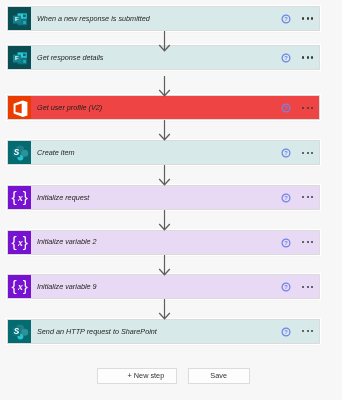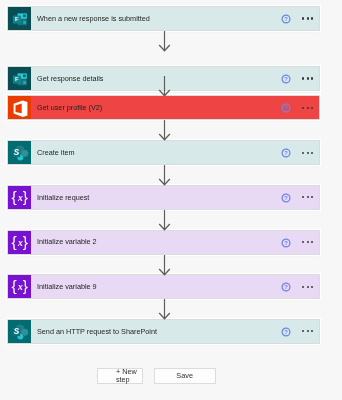--- a/index.html
+++ b/index.html
@@ -13,39 +13,39 @@
   .card{
     position:absolute;left:8px;width:311px;height:23px;
     display:flex;align-items:center;
     box-shadow:0 0 0 0.9px rgba(0,0,0,.16), 0 0 0 2.0px #ffffff,
                0 1.4px 2.4px rgba(0,0,0,.10);
   }
   .icon{width:23px;height:23px;flex:0 0 23px;}
   .icon svg{display:block;width:23px;height:23px;}
   .title{
     font-size:7.25px;color:#201f1e;margin-left:6px;
-    white-space:nowrap;line-height:1;
+    white-space:nowrap;line-height:1;font-style:italic;
   }
   .spacer{flex:1 1 auto;}
   .help{flex:0 0 10px;width:10px;height:10px;position:relative;top:0.6px;left:1.5px;}
   .help svg{display:block;width:10px;height:10px;}
   .ellipsis{flex:0 0 11.2px;width:11.2px;height:10px;display:flex;align-items:center;
             justify-content:space-between;margin-left:12.4px;margin-right:5.8px;}
   .ellipsis i{width:2.1px;height:2.1px;border-radius:50%;background:#3b3a39;display:block;}
 
   .arrow{position:absolute;left:0;width:342px;height:22px;z-index:5;}
   .arrow svg{display:block;width:342px;height:22px;}
 
   .btnrow{position:absolute;left:96.9px;top:367.5px;display:flex;}
   .btn{
     height:16px;border:1px solid #dcdcdc;background:#fdfdfd;
     font-size:7.3px;color:#323130;display:flex;align-items:center;justify-content:center;
     box-sizing:border-box;line-height:1;
   }
-  .btn.newstep{width:46px;padding-left:18px;}
+  .btn.newstep{width:80px;padding-left:18px;}
   .btn.save{width:61.8px;margin-left:10.9px;text-align:right;}
 </style>
 </head>
 <body>
 
 <div class="canvas" id="canvas">
     <div class="card" style="top:7px;background:#d7eae9">
      <div class="icon">
         <svg viewBox="0 0 23 23">
       <rect width="23" height="23" fill="#094d55"></rect>
@@ -70,21 +70,21 @@
         <i></i>
         <i></i>
       </div>
   </div>
     <div class="arrow" style="top:30px">
       <svg viewBox="0 0 342 22">
     <path d="M164.5 1 V20.5" stroke="#5f5e5c" stroke-width="1.2" fill="none"></path>
     <path d="M159.2 15 L164.5 20.8 L169.8 15" stroke="#5f5e5c" stroke-width="1.3" fill="none" stroke-linecap="butt" stroke-linejoin="miter"></path>
   </svg>
     </div>
-    <div class="card" style="top:67px;background:#d7eae9">
+    <div class="card" style="top:46px;background:#d7eae9">
      <div class="icon">
         <svg viewBox="0 0 23 23">
       <rect width="23" height="23" fill="#094d55"></rect>
       <rect x="9.5" y="6.4" width="9.3" height="5.45" fill="#2ccad6"></rect>
       <rect x="15.0" y="7.5" width="2.7" height="2.6" fill="#0c6670"></rect>
       <rect x="9.5" y="11.85" width="9.3" height="6.45" fill="#14757f"></rect>
       <rect x="15.1" y="13.95" width="2.9" height="3.0" fill="#23a7b4"></rect>
       <rect x="4.9" y="8.6" width="8.1" height="7.9" fill="#118490"></rect>
       <text x="8.85" y="14.3" font-size="6.1" font-weight="700" fill="#ffffff" text-anchor="middle" font-family="Liberation Sans, sans-serif">F</text>
     </svg>

